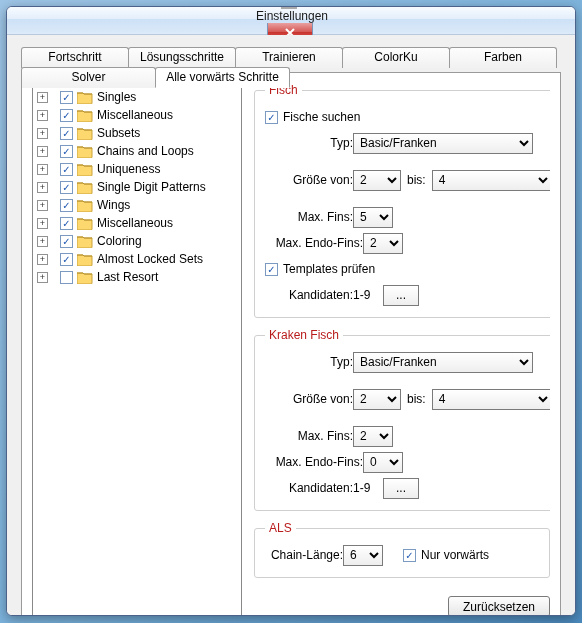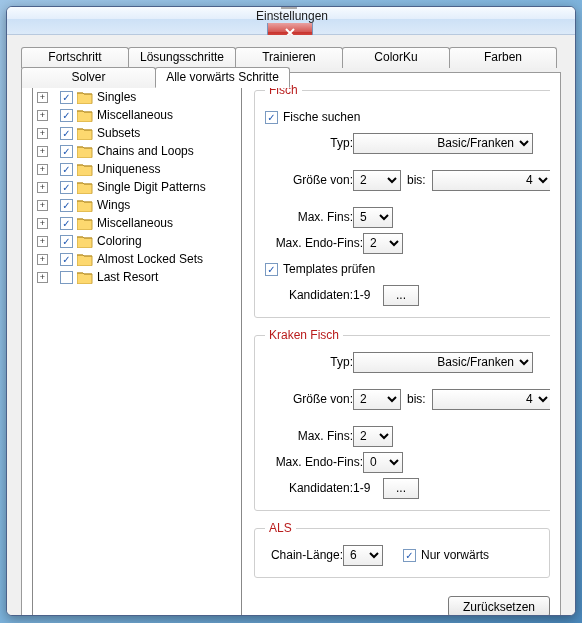--- a/index.html
+++ b/index.html
@@ -123,21 +123,21 @@
   legend { padding:0 4px; color:#b91c1c;}
   .row { display:flex; align-items:center; min-height:24px; margin-top:2px;}
   .lbl { width:88px;text-align:right; }
   select, .btn, input[type=text] {
     font: inherit;
     border:1px solid #7a7a7a;
     background:linear-gradient(#fff,#eee);
     height:21px;
   }
   select { padding:0 2px; }
-  .sel-wide { width:180px;text-align:right;}
+  .sel-wide { width:180px;}
   .sel-narrow { width:48px;}
   .between { margin:16px 6px;}
   .chk { width:13px;height:13px;border:1px solid #7a9ac1;background:#fff;display:inline-flex;align-items:center;justify-content:center;margin-right:5px;font-size:10px;color:#2159b3;}
   .smallbtn { width:36px; height:21px; text-align:center;}
   .footer { display:flex; justify-content:flex-end; padding-top:8px;}
   .footer .btn { padding:1px 14px; border-radius:3px; background:linear-gradient(#fdfdfd,#e6e6e6);}
   .dlgbtns { display:flex; justify-content:flex-end; gap:25px; padding:8px 2px 2px 2px;}
   .dlgbtns .btn { padding:1px 20px; border-radius:3px; background:linear-gradient(#fdfdfd,#e6e6e6);}
   .dlgbtns .btn.default { border:1px solid #3c7fb1; box-shadow:inset 0 0 0 1px #a2d2f3;}
 </style>

